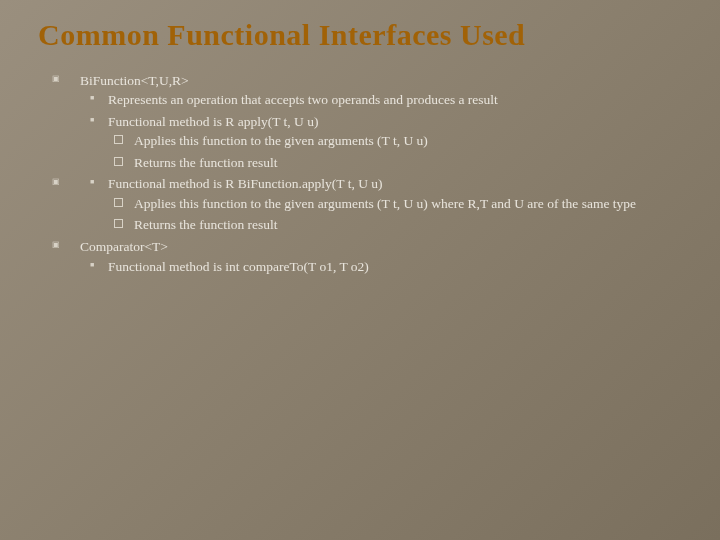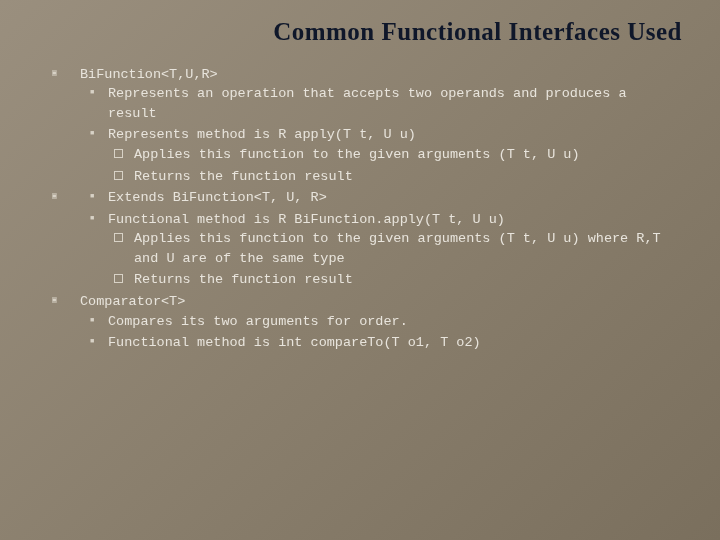--- a/index.html
+++ b/index.html
@@ -5,30 +5,30 @@
   * { margin: 0; padding: 0; box-sizing: border-box; }
   html, body { width: 720px; height: 540px; }
   body {
     background: linear-gradient(135deg, #9a8f7e 0%, #8a7f6d 50%, #7a6f5d 100%);
     font-family: Georgia, 'Times New Roman', serif;
     color: #e8e4dc;
     padding: 18px 38px 20px 38px;
     overflow: hidden;
   }
   .title {
-    color: #0f172a;
-    font-size: 25px;
+    color: #a16207;
+    font-size: 30px;
     font-weight: bold;
-    text-align: right;
+    text-align: left;
     line-height: 1.15;
     margin-bottom: 18px;
     letter-spacing: 0.5px;
   }
   .content { font-size: 13.5px; line-height: 1.45; }
-  ul { list-style: none; font-family: Liberation Mono, monospace; }
+  ul { list-style: none; }
   .lvl1 > li { position: relative; padding-left: 42px; margin-bottom: 2px; }
   .lvl1 > li::before {
     content: "▣"; position: absolute; left: 14px; top: 2px;
     font-size: 8px; color: #d8d2c6;
   }
   .lvl2 > li { position: relative; padding-left: 28px; margin-bottom: 2px; }
   .lvl2 > li::before {
     content: "■"; position: absolute; left: 10px; top: 3px;
     font-size: 7px; color: #d8d2c6;
   }
@@ -40,30 +40,28 @@
 </style>
 </head>
 <body>
 
 <div class="title">Common Functional Interfaces Used</div>
 
 <div class="content">
   <ul class="lvl1" id="root-list">
       <li><span>BiFunction&lt;T,U,R&gt;</span><ul class="lvl2">
           <li><span>Represents an operation that accepts two operands and produces a result</span></li>
-          <li><span>Represents method is R apply(T t, U u)</span><ul class="lvl3">
+          <li><span>Functional method is R apply(T t, U u)</span><ul class="lvl3">
               <li><span>Applies this function to the given arguments (T t, U u)</span></li>
               <li><span>Returns the function result</span></li>
             </ul></li>
         </ul></li>
       <li><ul class="lvl2">
-          <li><span>Extends BiFunction&lt;T, U, R&gt;</span></li>
           <li><span>Functional method is R BiFunction.apply(T t, U u)</span><ul class="lvl3">
               <li><span>Applies this function to the given arguments (T t, U u) where R,T and U are of the same type</span></li>
               <li><span>Returns the function result</span></li>
             </ul></li>
         </ul></li>
       <li><span>Comparator&lt;T&gt;</span><ul class="lvl2">
-          <li><span>Compares its two arguments  for order.</span></li>
           <li><span>Functional method is int compareTo(T o1, T o2)</span></li>
         </ul></li>
     </ul>
 </div>
 
 </body></html>

